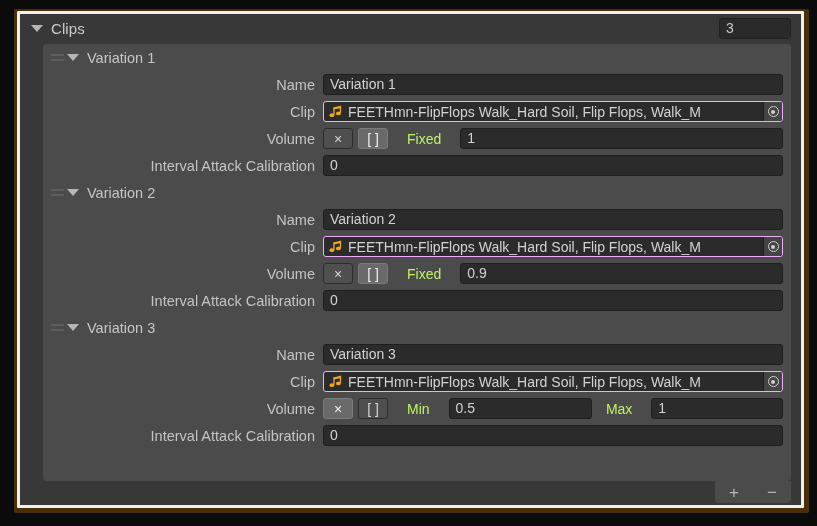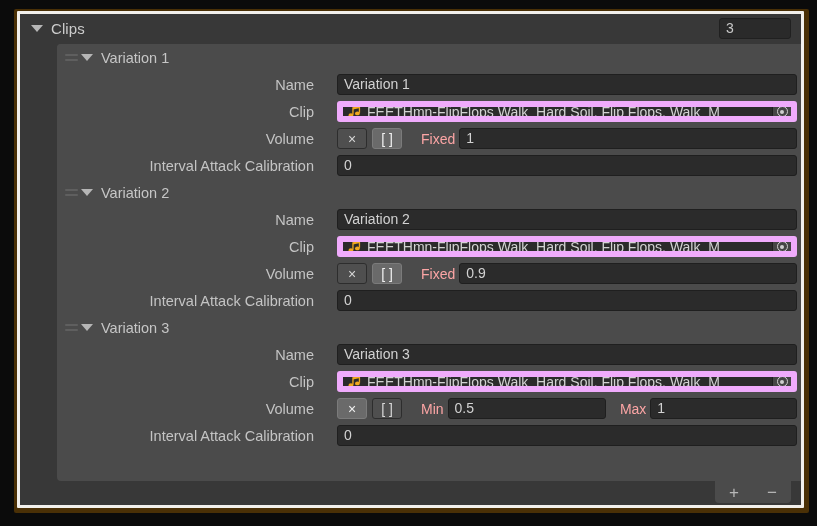--- a/index.html
+++ b/index.html
@@ -71,21 +71,21 @@
     border-radius: 3px;
     color: #c8c8c8;
     font-size: 14px;
     line-height: 19px;
     padding-left: 6px;
   }
 
   
   .list-box {
     position: absolute;
-    left: 37px; top: 30px;
+    left: 23px; top: 30px;
     width: 748px; height: 437px;
     background: #4b4b4b;
     border-radius: 4px;
     overflow: hidden;
   }
 
   
   .var-header {
     height: 27px;
     display: flex;
@@ -126,21 +126,21 @@
   .prop-row {
     height: 27px;
     display: flex;
     align-items: center;
     background: #4b4b4b;
     position: relative;
   }
   .prop-label {
     width: 280px;
     text-align: right;
-    padding-right: 23px;
+    padding-right: 8px;
     color: #c4c4c4;
     font-size: 14.5px;
     flex: 0 0 auto;
     white-space: nowrap;
   }
   .prop-control {
     flex: 1 1 auto;
     height: 21px;
     margin-right: 8px;
     position: relative;
@@ -161,21 +161,21 @@
     padding-left: 6px;
     white-space: nowrap;
     overflow: hidden;
   }
 
   
   .obj-field {
     width: 100%;
     height: 21px;
     background: #2b2b2b;
-    border: 6px solid #f0abfc;
+    border: 1px solid #f0abfc;
     border-radius: 3px;
     display: flex;
     align-items: center;
     overflow: hidden;
     position: relative;
   }
   .note-icon {
     width: 16px; height: 16px;
     margin-left: 4px; margin-right: 4px;
     flex: 0 0 auto;
@@ -230,23 +230,23 @@
     justify-content: center;
     flex: 0 0 auto;
     margin-right: 5px;
   }
   .mini-btn.active {
     background: #6a6a6a;
     border-color: #7b7b7b;
     color: #f0f0f0;
   }
   .mini-label {
-    color: #fca5a5;
-    font-size: 14px;
-    padding: 0 4px 0 14px;
+    color: #bef264;
+    font-size: 14px;
+    padding: 0 19px 0 14px;
     flex: 0 0 auto;
     white-space: nowrap;
   }
   .num-input {
     height: 21px;
     background: #2b2b2b;
     border: 1px solid #1f1f1f;
     border-radius: 3px;
     color: #d2d2d2;
     font-size: 14px;

